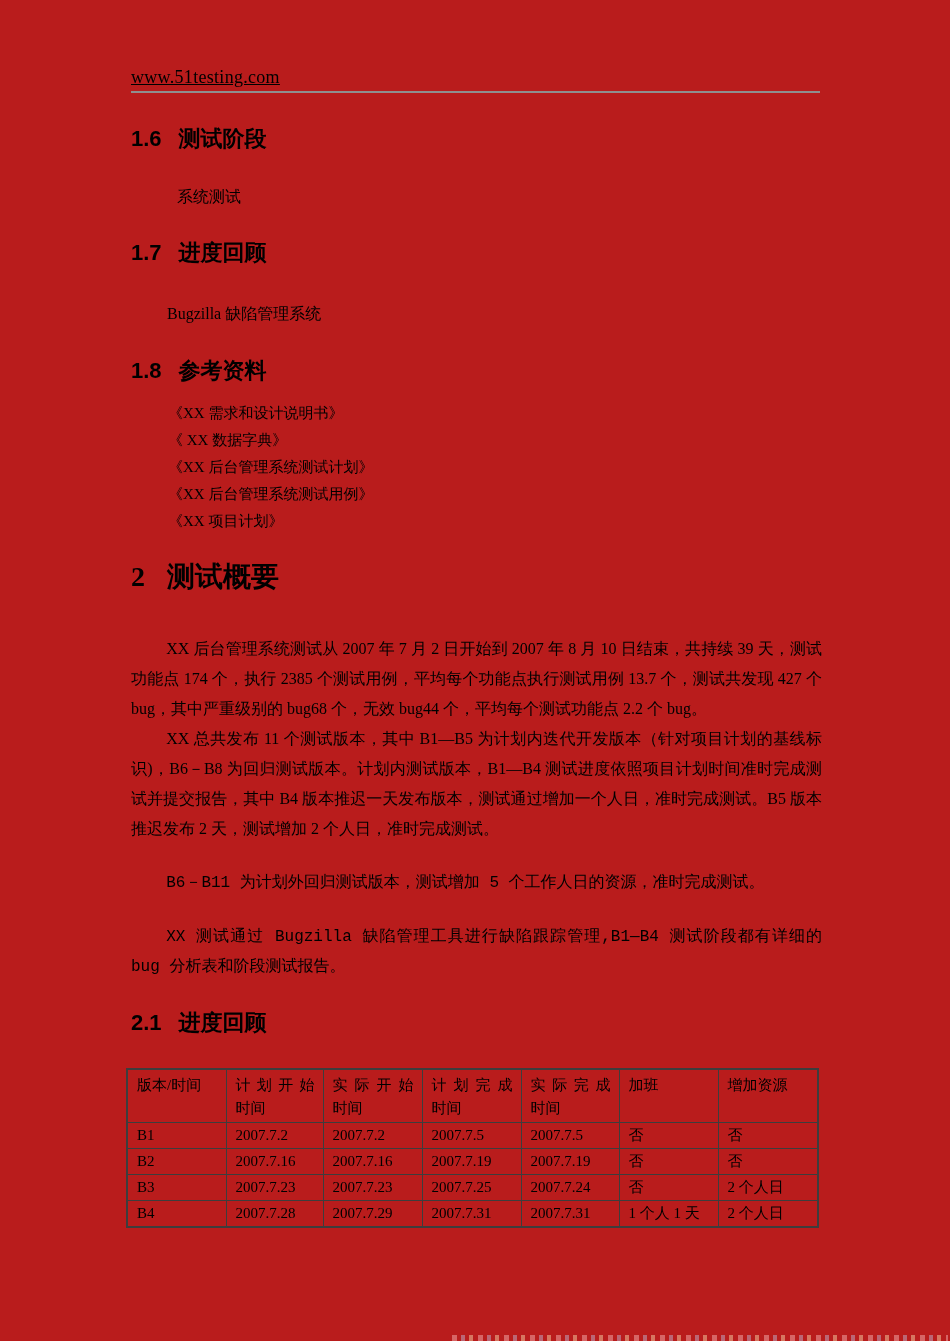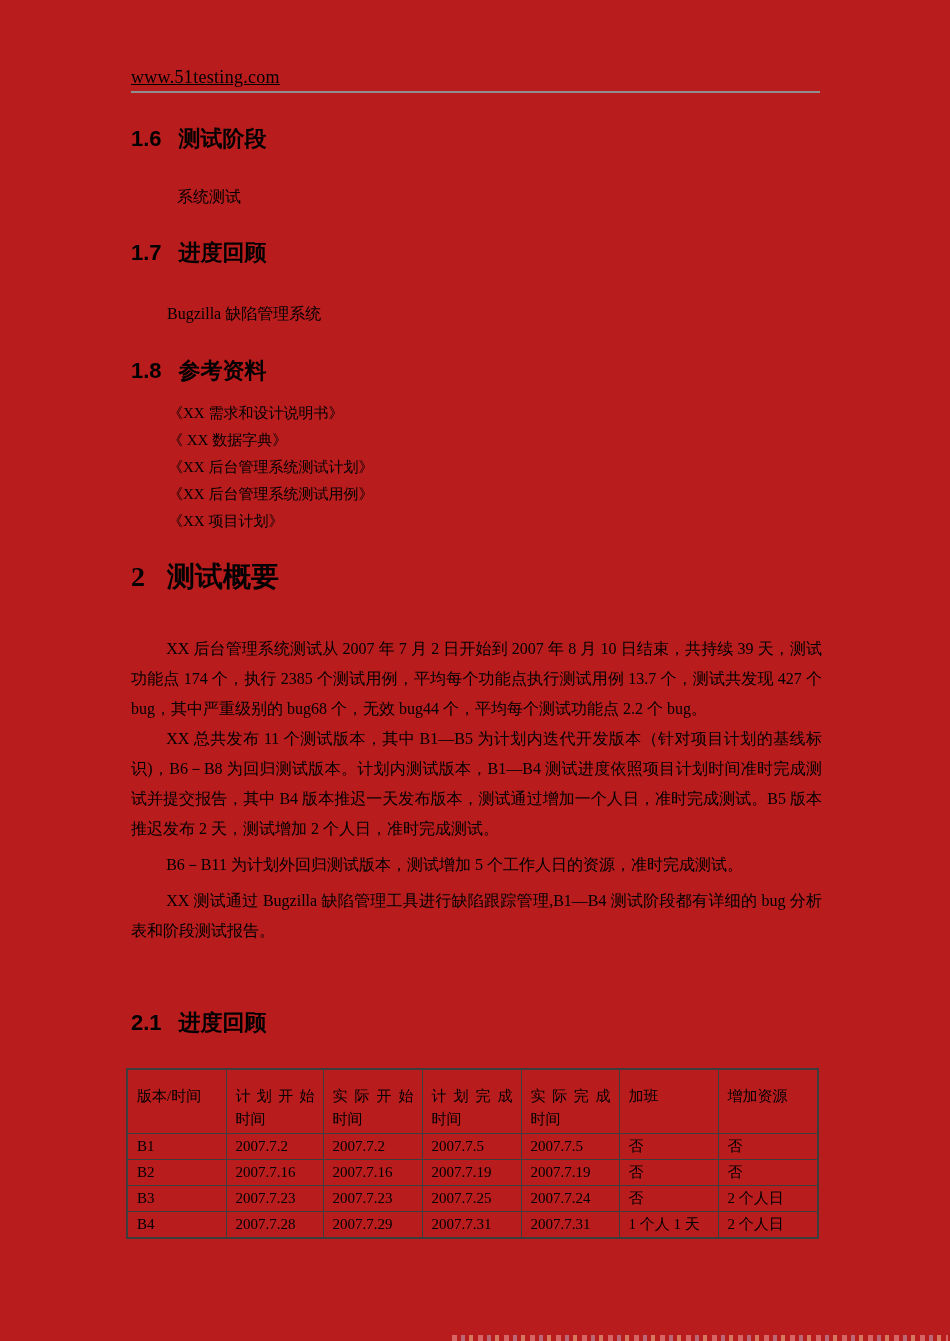--- a/index.html
+++ b/index.html
@@ -71,40 +71,40 @@
     position: absolute;
     left: 131px; top: 634px;
     width: 691px;
   }
   .para-block p {
     font-size: 16px;
     line-height: 30px;
     text-align: justify;
     text-indent: 2.2em;
   }
-  .para-block p.sp1 { margin-top: 6px; }
+  .para-block p.sp1 { margin-top: 24px; font-family: Liberation Mono, monospace; }
   
   .sched-table {
     position: absolute;
     left: 126px; top: 1068px;
     border-collapse: collapse;
     table-layout: fixed;
     font-size: 15px;
   }
   .sched-table th, .sched-table td {
     border: 1px solid #3d3d3d;
     font-weight: normal;
     text-align: left;
     vertical-align: top;
     overflow: hidden;
     white-space: nowrap;
   }
   .sched-table { border: 2px solid #3d3d3d; }
   .sched-table th {
-    padding: 15px 8px 2px 9px;
+    padding: 4px 8px 2px 9px;
     line-height: 23px;
     height: 51px;
   }
   .sched-table td {
     padding: 0 8px 0 9px;
     height: 26px;
     line-height: 25px;
   }
   .th-l1.just {
     text-align: justify;

